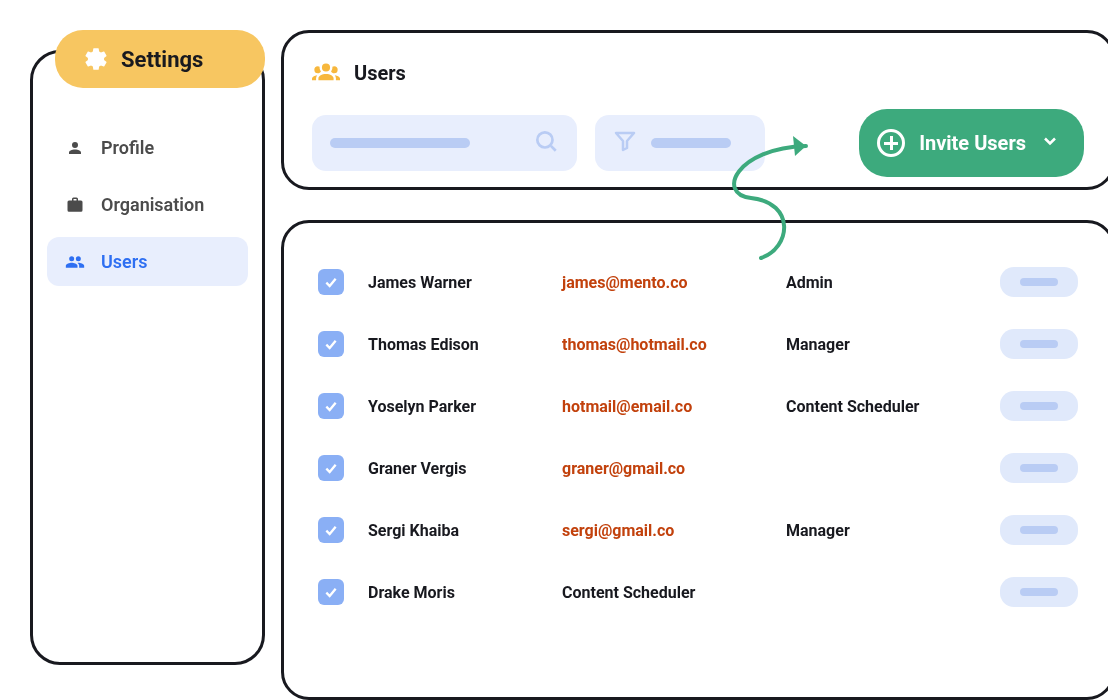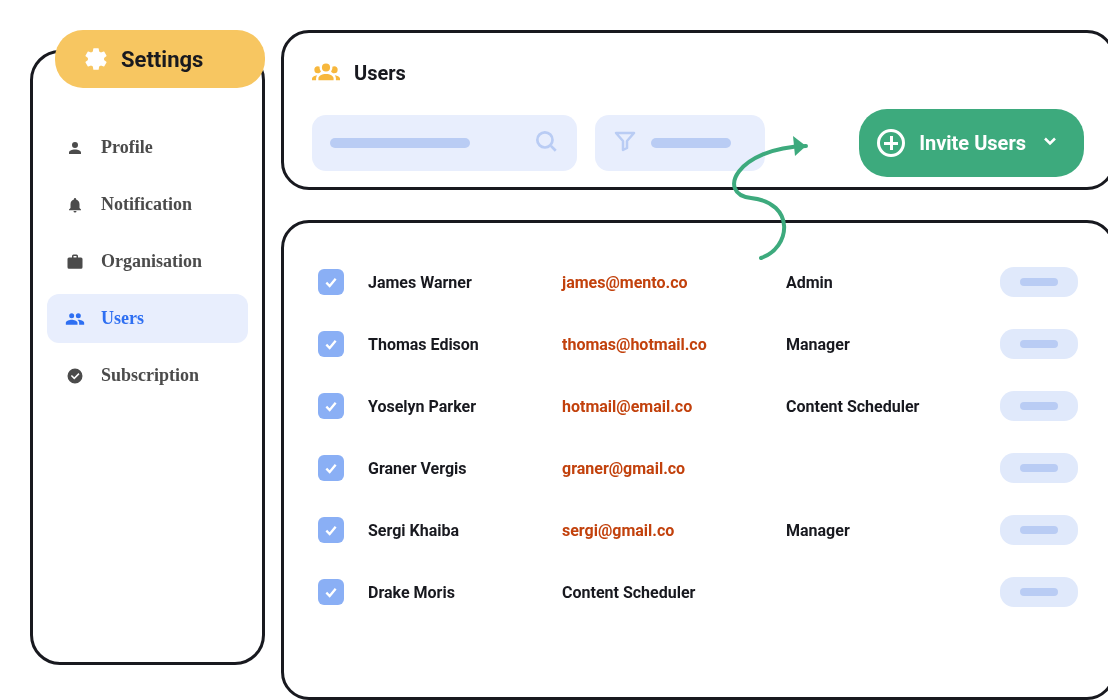--- a/index.html
+++ b/index.html
@@ -68,21 +68,20 @@
       height: 20px;
       color: #4B4B4B;
       display: flex;
       align-items: center;
       justify-content: center;
     }
     .nav-item .label {
       font-size: 18px;
       font-weight: 600;
       color: #4B4B4B;
-      font-family: Liberation Serif, serif;
     }
     .nav-item.active {
       background: #E8EEFD;
     }
     .nav-item.active .icon { color: #2E6FF2; }
     .nav-item.active .label { color: #2E6FF2; }
     
     .main {
       flex: 1;
       display: flex;
@@ -266,48 +265,32 @@
         <span class="icon">
           <svg viewBox="0 0 24 24" width="18" height="18" fill="currentColor">
               <path d="M12,4A4,4 0 0,1 16,8A4,4 0 0,1 12,12A4,4 0 0,1 8,8A4,4 0 0,1 12,4M12,14C16.42,14 20,15.79 20,18V20H4V18C4,15.79 7.58,14 12,14Z"></path>
             </svg>
         </span>
         <span class="label">Profile</span>
       </div>
       <div class="nav-item">
         <span class="icon">
           <svg viewBox="0 0 24 24" width="18" height="18" fill="currentColor">
-              <path d="M12,22A2,2 0 0,0 14,20H10A2,2 0 0,0 12,22M18,16V11C18,7.93 16.36,5.36 13.5,4.68V4A1.5,1.5 0 0,0 12,2.5A1.5,1.5 0 0,0 10.5,4V4.68C7.63,5.36 6,7.92 6,11V16L4,18V19H20V18L18,16Z"></path>
-            </svg>
-        </span>
-        <span class="label">Notification</span>
-      </div>
-      <div class="nav-item">
-        <span class="icon">
-          <svg viewBox="0 0 24 24" width="18" height="18" fill="currentColor">
               <path d="M10,2H14A2,2 0 0,1 16,4V6H20A2,2 0 0,1 22,8V19A2,2 0 0,1 20,21H4A2,2 0 0,1 2,19V8A2,2 0 0,1 4,6H8V4A2,2 0 0,1 10,2M14,6V4H10V6H14Z"></path>
             </svg>
         </span>
         <span class="label">Organisation</span>
       </div>
       <div class="nav-item active">
         <span class="icon">
           <svg viewBox="0 0 24 24" width="20" height="20" fill="currentColor">
               <path d="M16,13C15.71,13 15.38,13 15.03,13.05C16.19,13.89 17,15 17,16.5V19H23V16.5C23,14.17 18.33,13 16,13M8,13C5.67,13 1,14.17 1,16.5V19H15V16.5C15,14.17 10.33,13 8,13M8,11A3,3 0 0,0 11,8A3,3 0 0,0 8,5A3,3 0 0,0 5,8A3,3 0 0,0 8,11M16,11A3,3 0 0,0 19,8A3,3 0 0,0 16,5A3,3 0 0,0 13,8A3,3 0 0,0 16,11Z"></path>
             </svg>
         </span>
         <span class="label">Users</span>
-      </div>
-      <div class="nav-item">
-        <span class="icon">
-          <svg viewBox="0 0 24 24" width="18" height="18" fill="currentColor">
-              <path d="M12,2A10,10 0 0,1 22,12A10,10 0 0,1 12,22A10,10 0 0,1 2,12A10,10 0 0,1 12,2M11,16.5L18,9.5L16.59,8.09L11,13.67L7.91,10.59L6.5,12L11,16.5Z"></path>
-            </svg>
-        </span>
-        <span class="label">Subscription</span>
       </div>
     </div>
   </div>
 
   <div class="main">
     <div class="card top-card">
       <div class="top-card-header">
         <span class="users-group-icon">
           <svg viewBox="0 0 24 24" width="28" height="28" fill="currentColor">
               <path d="M12,5.5A3.5,3.5 0 0,1 15.5,9A3.5,3.5 0 0,1 12,12.5A3.5,3.5 0 0,1 8.5,9A3.5,3.5 0 0,1 12,5.5M5,8C5.56,8 6.08,8.15 6.53,8.42C6.38,9.85 6.8,11.27 7.66,12.38C7.16,13.34 6.16,14 5,14A3,3 0 0,1 2,11A3,3 0 0,1 5,8M19,8A3,3 0 0,1 22,11A3,3 0 0,1 19,14C17.84,14 16.84,13.34 16.34,12.38C17.2,11.27 17.62,9.85 17.47,8.42C17.92,8.15 18.44,8 19,8M5.5,18.25C5.5,16.18 8.41,14.5 12,14.5C15.59,14.5 18.5,16.18 18.5,18.25V20H5.5V18.25M0,20V18.5C0,17.11 1.89,15.94 4.45,15.6C3.86,16.28 3.5,17.22 3.5,18.25V20H0M24,20H20.5V18.25C20.5,17.22 20.14,16.28 19.55,15.6C22.11,15.94 24,17.11 24,18.5V20Z"></path>

